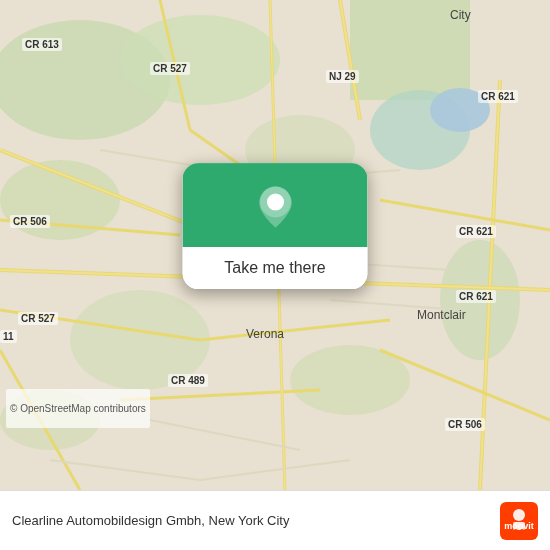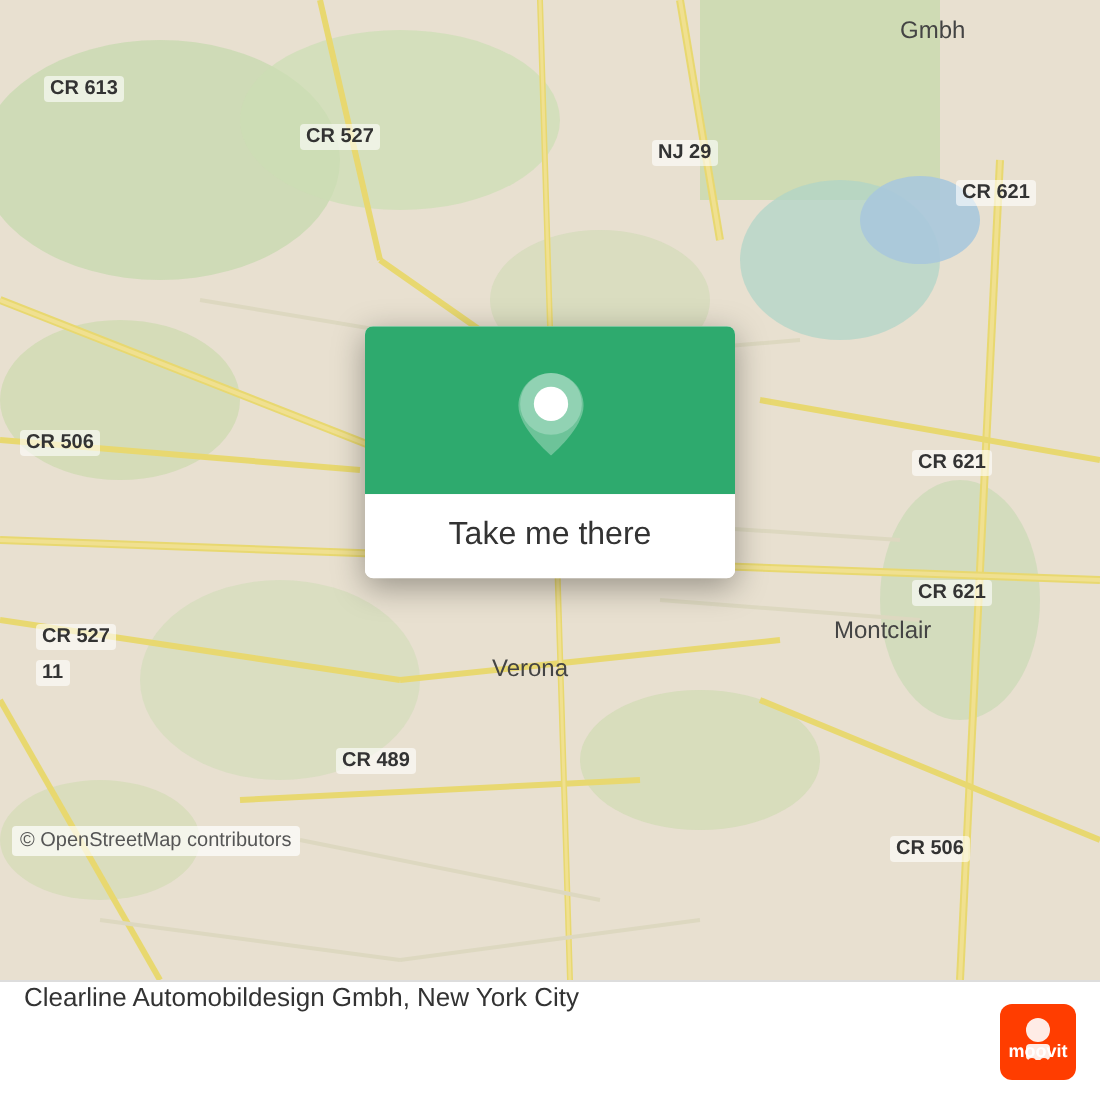--- a/index.html
+++ b/index.html
@@ -12,39 +12,40 @@
       overflow: hidden;
       background-color: #e8e0d0;
     }
 
     
     #bottom-bar {
       width: 550px;
       height: 60px;
       background: white;
       display: flex;
+      align-items: center;
       padding: 0 12px;
       border-top: 1px solid #ddd;
     }
 
     .moovit-logo {
       display: flex;
       align-items: center;
       margin-left: auto;
     }
 
     
     #popup-card {
       position: absolute;
       left: 50%;
       top: 50%;
       transform: translate(-50%, -65%);
       width: 185px;
       background: white;
-      border-radius: 4px;
+      border-radius: 16px;
       box-shadow: 0 4px 16px rgba(0,0,0,0.35);
       overflow: hidden;
       display: flex;
       flex-direction: column;
       align-items: center;
     }
 
     #popup-green {
       width: 100%;
       background: #2eaa6e;
@@ -72,21 +73,21 @@
     }
 
     
     .attribution {
       position: absolute;
       bottom: 62px;
       left: 6px;
       font-size: 10px;
       color: #555;
       background: rgba(255,255,255,0.7);
-      padding: 2px 4px;
+      padding: 14px 4px;
       border-radius: 2px;
     }
 
     
     .road-label {
       position: absolute;
       font-size: 10px;
       color: #333;
       background: rgba(255,255,255,0.6);
       padding: 1px 3px;
@@ -164,26 +165,26 @@
 
   <div class="road-label" style="top:38px;left:22px;">CR 613</div>
   <div class="road-label" style="top:62px;left:150px;">CR 527</div>
   <div class="road-label" style="top:70px;left:326px;">NJ 29</div>
   <div class="road-label" style="top:90px;left:478px;">CR 621</div>
   <div class="road-label" style="top:215px;left:10px;">CR 506</div>
   <div class="road-label" style="top:225px;left:456px;">CR 621</div>
   <div class="road-label" style="top:312px;left:18px;">CR 527</div>
   <div class="road-label" style="top:374px;left:168px;">CR 489</div>
   <div class="road-label" style="top:418px;left:445px;">CR 506</div>
-  <div class="road-label" style="top:330px;left:18px;">11</div>
+  <div class="road-label" style="top:330px;left:0;">11</div>
   <div class="road-label" style="top:290px;left:456px;">CR 621</div>
 
   <div class="town-label" style="top:295px;left:246px;margin-top:32px;">Verona</div>
   <div class="town-label" style="top:308px;left:404px;margin-left:13px;">Montclair</div>
-  <div class="town-label" style="top:8px;left:450px;">Gmbh</div>
+  <div class="town-label" style="top:8px;left:450px;">City</div>
 
   <div id="popup-card">
     <div id="popup-green">
 
       <svg id="popup-pin" viewBox="0 0 48 56">
         <circle cx="24" cy="22" r="18" fill="white" opacity="0.25"></circle>
         <circle cx="24" cy="22" r="10" fill="white"></circle>
         <path d="M24 4 C13.5 4 5 12.5 5 23 C5 36 24 52 24 52 C24 52 43 36 43 23 C43 12.5 34.5 4 24 4Z" fill="white" opacity="0.3"></path>
         <circle cx="24" cy="23" r="8" fill="white"></circle>
       </svg>

